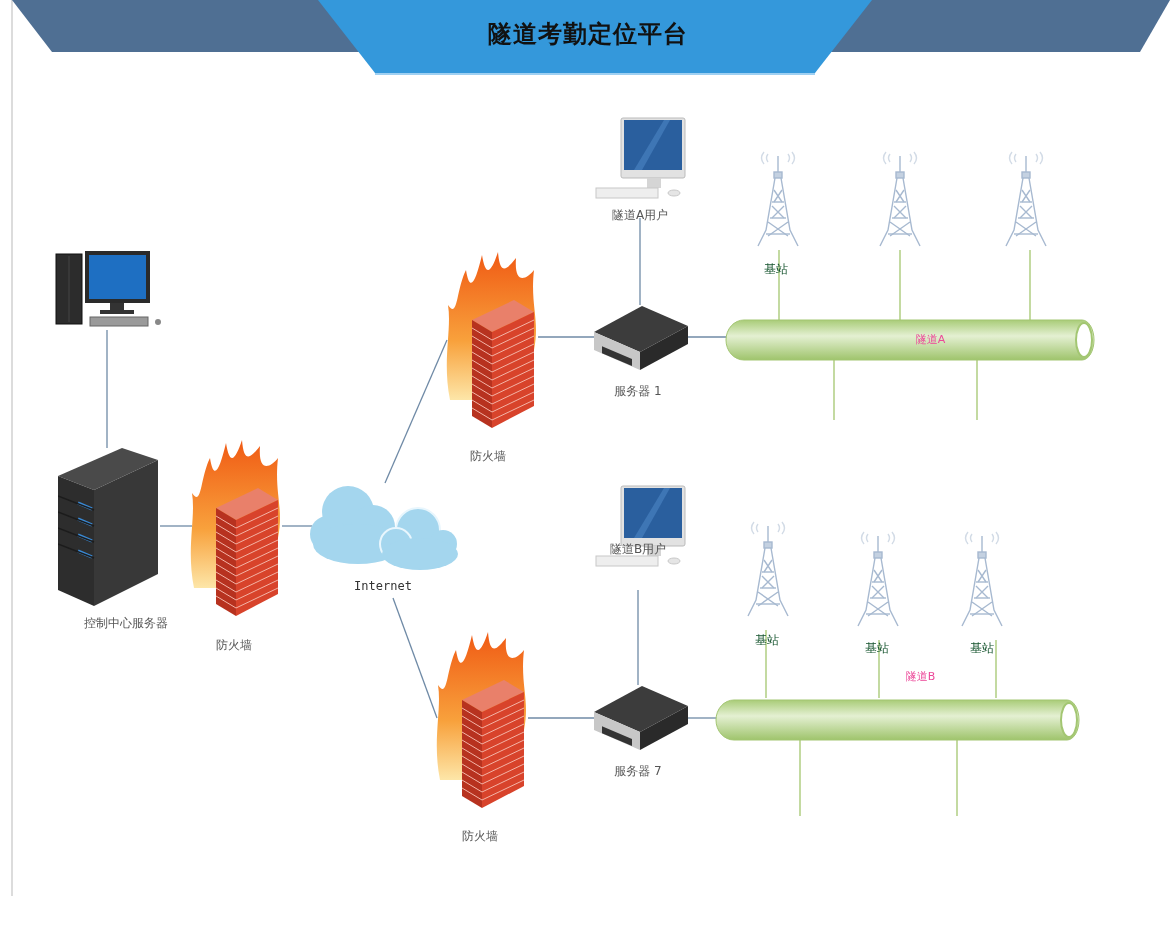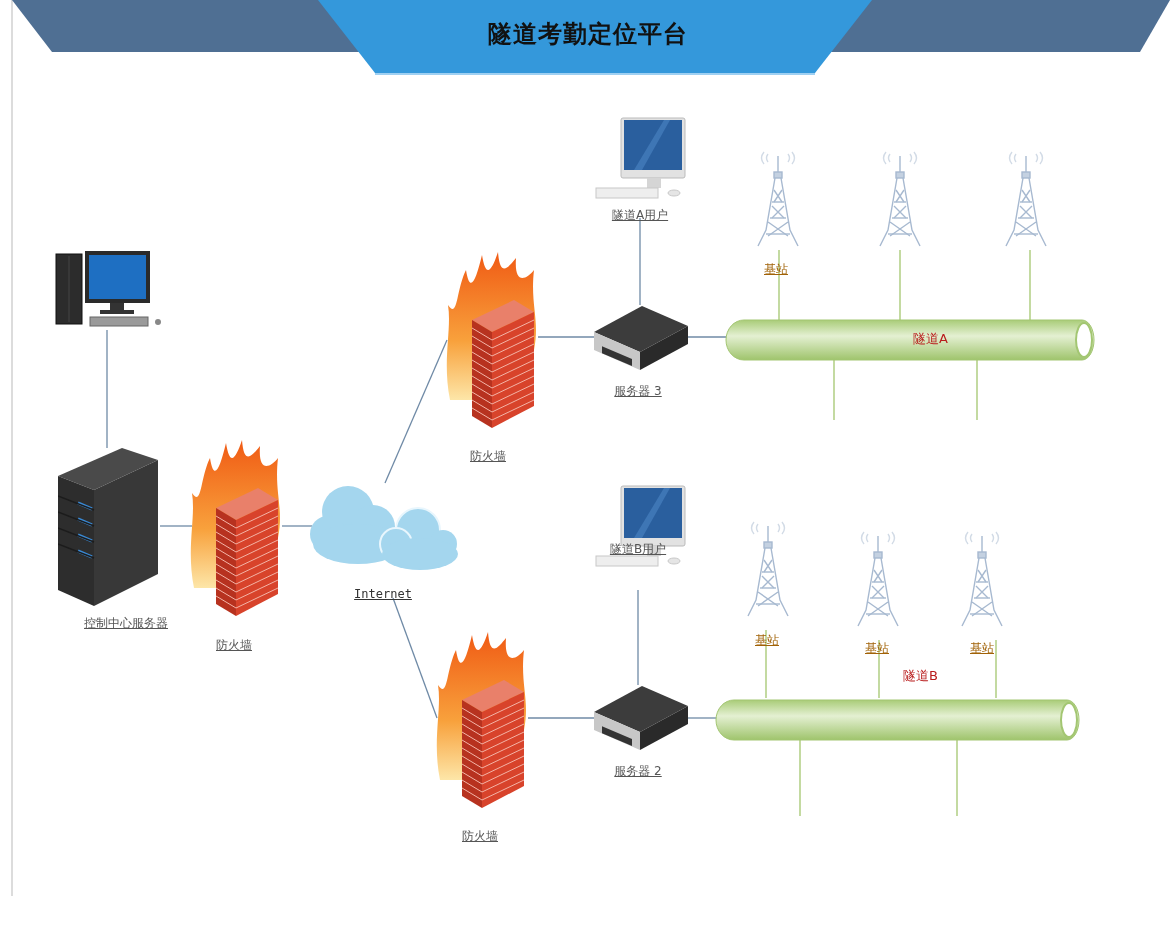--- a/index.html
+++ b/index.html
@@ -1,25 +1,25 @@
 <!DOCTYPE html>
 <html><head>
 <meta charset="utf-8">
 <style>
   html, body { margin: 0; padding: 0; background: #ffffff; }
   body { width: 1176px; height: 931px; position: relative; overflow: hidden;
          font-family: "DejaVu Sans", "Liberation Sans", sans-serif; }
   .canvas { position: absolute; left: 0; top: 0; width: 1176px; height: 931px; }
   .left-rule { position: absolute; left: 11px; top: 0; width: 2px; height: 896px; background: #dcdcdc; }
-  .lbl { position: absolute; font-size: 12px; color: #555; white-space: nowrap; transform: translateX(-50%); text-decoration: underline; }
-  .lbl-mono { font-family: "DejaVu Sans Mono", "Liberation Mono", monospace; color: #333; margin-top: 8px; }
-  .lbl-blue { color: #a16207; font-size: 12px; }
+  .lbl { position: absolute; font-size: 12px; color: #555; white-space: nowrap; transform: translateX(-50%); }
+  .lbl-mono { font-family: "DejaVu Sans Mono", "Liberation Mono", monospace; color: #333; }
+  .lbl-blue { color: #14532d; font-size: 12px; }
   .title { position: absolute; left: 0; top: 18px; width: 1176px; text-align: center;
            font-size: 24px; font-weight: bold; color: #111; letter-spacing: 1px; }
-  .tube-label { position: absolute; font-size: 13px; color: #b91c1c; transform: translate(-50%, -50%); white-space: nowrap; padding-left: 47px; }
+  .tube-label { position: absolute; font-size: 11px; color: #ec4899; transform: translate(-50%, -50%); white-space: nowrap; padding-left: 47px; }
   .node { position: absolute; }
 </style>
 </head>
 <body>
 
 <div class="canvas">
 
   <div class="left-rule"></div>
 
   <svg class="node" style="left:0;top:0" width="1176" height="80">
@@ -259,31 +259,31 @@
   <div class="lbl" style="left:638px;top:541px">隧道B用户</div>
 
   <svg class="node" style="left:592px;top:302px" width="98" height="70">
     <g>
       <polygon points="2,30 50,4 96,24 48,50" fill="#3c3c3c"></polygon>
       <polygon points="2,30 48,50 48,68 2,48" fill="#c7c7c7"></polygon>
       <polygon points="48,50 96,24 96,42 48,68" fill="#2a2a2a"></polygon>
       <rect x="10" y="40" width="30" height="7" fill="#333" transform="skewY(23)"></rect>
     </g>
   </svg>
-  <div class="lbl" style="left:638px;top:383px">服务器 3</div>
+  <div class="lbl" style="left:638px;top:383px">服务器 1</div>
 
   <svg class="node" style="left:592px;top:682px" width="98" height="70">
     <g>
       <polygon points="2,30 50,4 96,24 48,50" fill="#3c3c3c"></polygon>
       <polygon points="2,30 48,50 48,68 2,48" fill="#c7c7c7"></polygon>
       <polygon points="48,50 96,24 96,42 48,68" fill="#2a2a2a"></polygon>
       <rect x="10" y="40" width="30" height="7" fill="#333" transform="skewY(23)"></rect>
     </g>
   </svg>
-  <div class="lbl" style="left:638px;top:763px">服务器 2</div>
+  <div class="lbl" style="left:638px;top:763px">服务器 7</div>
 
   <svg class="node" style="left:722px;top:316px" width="380" height="48">
     <defs>
       <linearGradient id="tg" x1="0" y1="0" x2="0" y2="1">
         <stop offset="0" stop-color="#a9cc78"></stop>
         <stop offset="0.4" stop-color="#e4f0d2"></stop>
         <stop offset="1" stop-color="#9fc46c"></stop>
       </linearGradient>
     </defs>
     <g>

